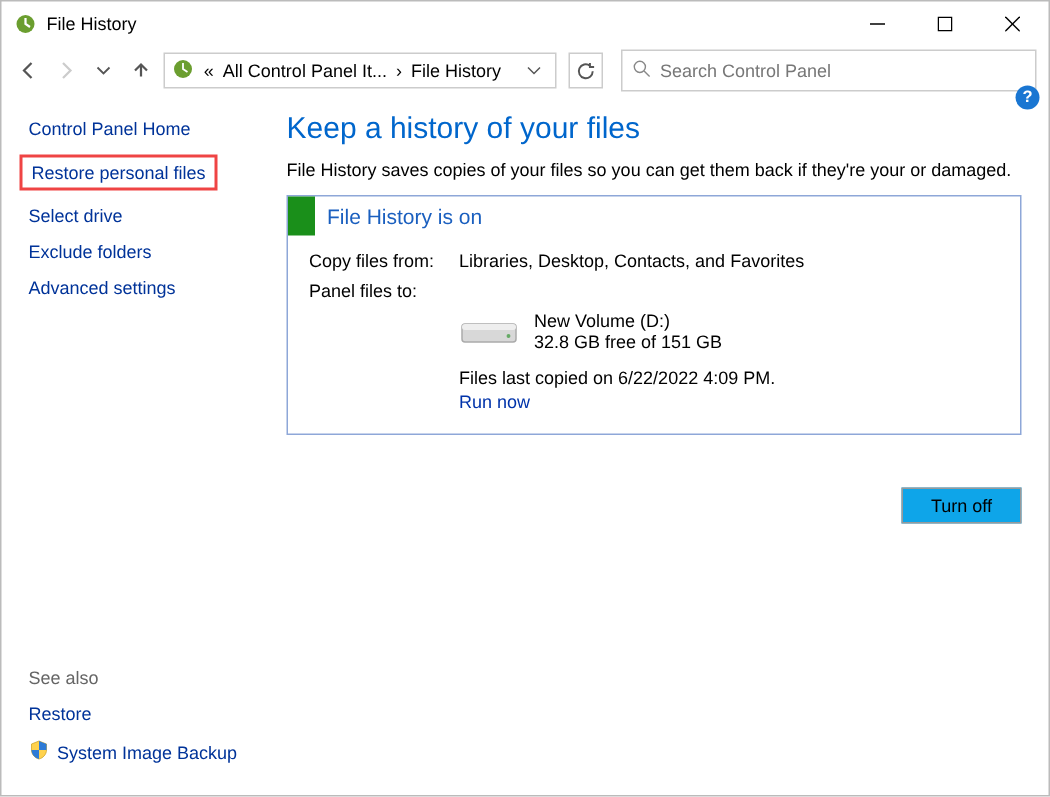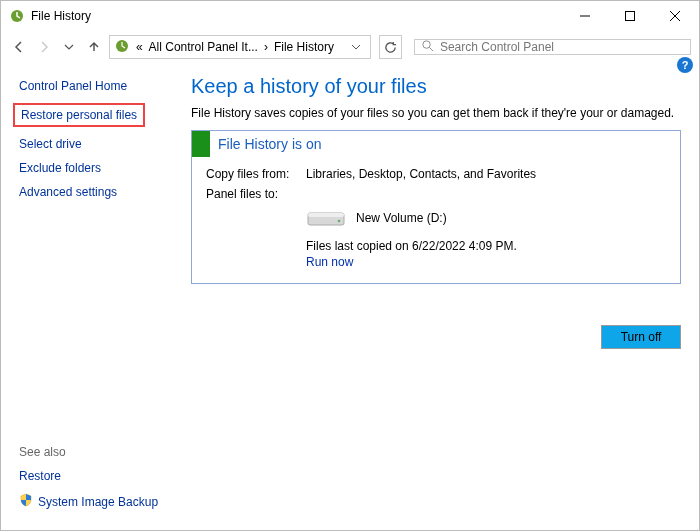--- a/index.html
+++ b/index.html
@@ -10,21 +10,21 @@
   .winbtns { display: flex; }
   .winbtn { width: 45px; height: 28px; display: flex; align-items: center; justify-content: center; }
   .winbtn svg { width: 10px; height: 10px; }
   .addrrow { display: flex; align-items: center; height: 32px; padding: 0 8px; gap: 4px; }
   .navbtn { width: 22px; height: 22px; display: flex; align-items: center; justify-content: center; color: #555; }
   .navbtn.disabled { color: #c8c8c8; }
   .addrbox { flex: 1; display: flex; align-items: center; border: 1px solid #ccc; height: 24px; padding: 0 4px; gap: 6px; }
   .crumb { white-space: nowrap; font-size: 12px; display:flex; align-items:center; gap:3px;}
   .dropbtn { width: 20px; display:flex; justify-content:center;}
   .refresh { width: 24px; height: 24px; display:flex; align-items:center; justify-content:center; border:1px solid #ccc; margin-left:4px;}
-  .searchbox { width: 290px; height: 16px; border: 1px solid #ccc; margin-left: 8px; display:flex; align-items:center; padding:0 6px; gap:6px; color:#777;}
+  .searchbox { width: 290px; height: 28px; border: 1px solid #ccc; margin-left: 8px; display:flex; align-items:center; padding:0 6px; gap:6px; color:#777;}
   .content { display: flex; height: calc(100% - 62px); position: relative; }
   .sidebar { width: 178px; padding: 16px 0 10px 18px; display:flex; flex-direction:column; }
   .sidelink { color: #003399; margin-bottom: 10px; font-size: 12px; cursor: pointer; }
   .sidelink.boxed { border: 2px solid #ef4444; padding: 3px 6px; margin-left:-6px; margin-right:10px; display:inline-block; width:fit-content;}
   .spacer { flex: 1; }
   .seealso { color: #666; margin-bottom: 10px; }
   .main { flex: 1; padding: 12px 18px 0 12px; position:relative;}
   .heading { color: #0066cc; font-size: 20px; font-weight: 400; margin-bottom: 8px; }
   .desc { margin-bottom: 10px; }
   .panel { border: 1px solid #8ea7d8; }
@@ -167,20 +167,21 @@
         <div class="driveinfo">
           <span class="driveicon">
             <svg viewBox="0 0 40 22">
                 <rect x="2" y="6" width="36" height="12" rx="2" fill="#d8d8d8" stroke="#aaa"></rect>
                 <rect x="2" y="6" width="36" height="4" rx="2" fill="#eee"></rect>
                 <circle cx="33" cy="14" r="1.3" fill="#6a6"></circle>
               </svg>
           </span>
           <div>
             <div>New Volume (D:)</div>
+            <div>32.8 GB free of 151 GB</div>
           </div>
         </div>
         <div class="lastcopy">
           <div>Files last copied on 6/22/2022 4:09 PM.</div>
           <div class="runnow">Run now</div>
         </div>
       </div>
     </div>
 
     <div class="turnoff">Turn off</div>

